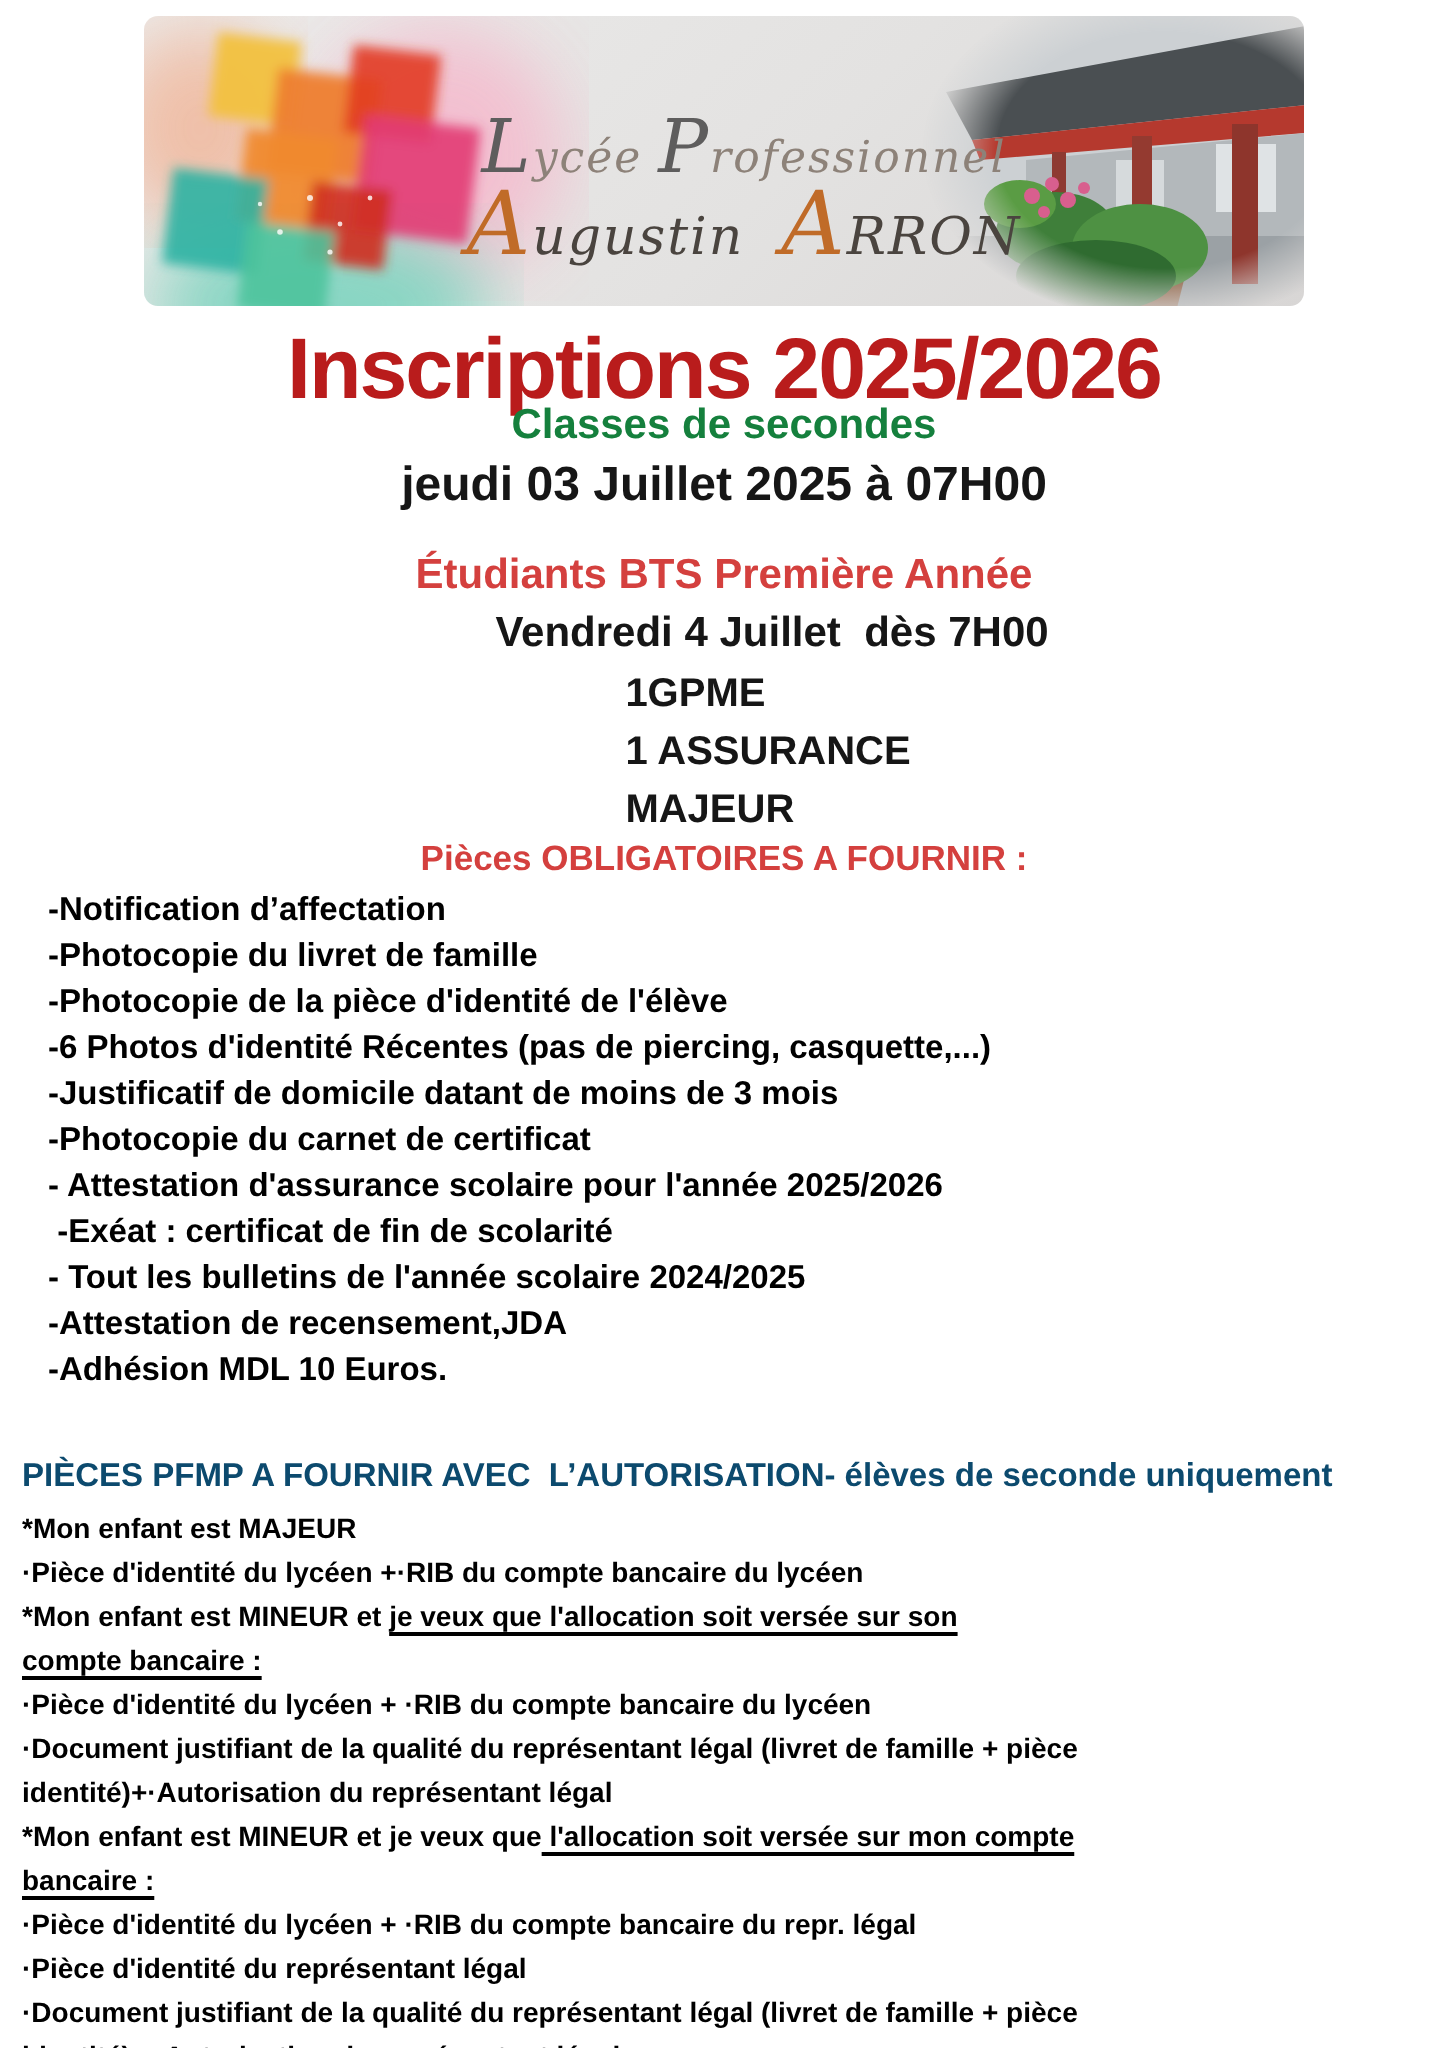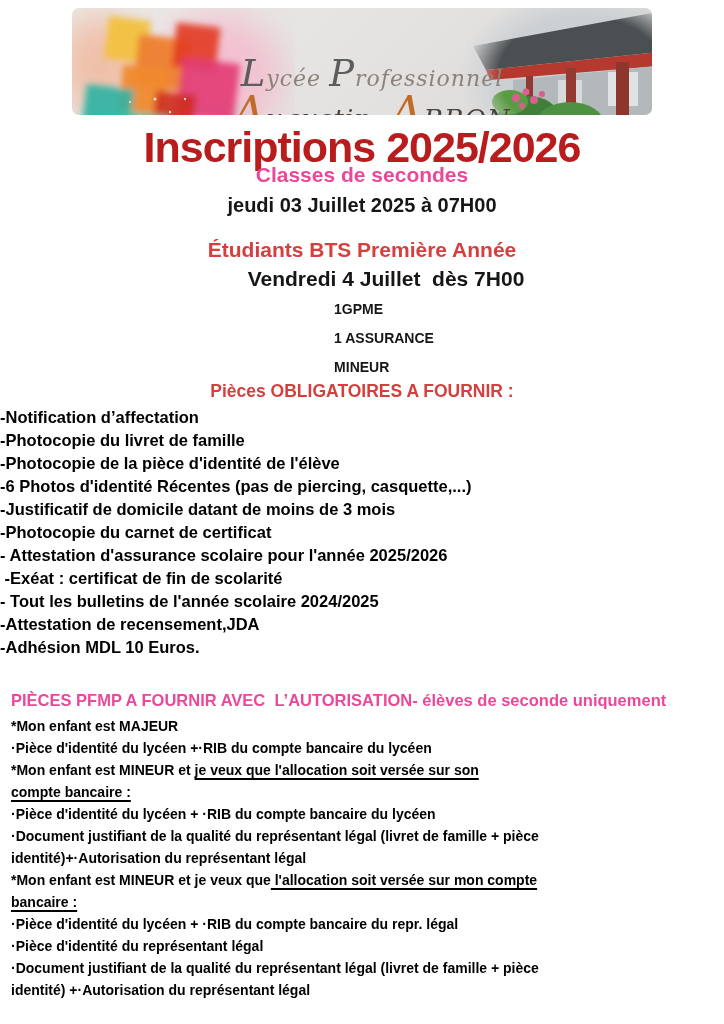--- a/index.html
+++ b/index.html
@@ -3,21 +3,21 @@
 <meta charset="utf-8">
 <style>
   html,body { margin:0; padding:0; }
   body {
     width:724px; height:1024px; background:#ffffff; overflow:hidden;
     font-family:"Liberation Sans", sans-serif; color:#111;
   }
 
   
   .banner {
-    position:relative; width:580px; height:107px; margin:8px auto 0 72px;
+    position:relative; width:580px; height:145px; margin:8px auto 0 72px;
     background:linear-gradient(135deg,#ecebea 0%,#e3e2e1 55%,#d8d6d5 100%);
     border-radius:7px; overflow:hidden;
   }
   .mosaic-svg { position:absolute; left:-12px; top:-4px; }
   .photo-wrap {
     position:absolute; right:-6px; top:-2px; width:200px; height:150px;
     -webkit-mask-image:radial-gradient(ellipse 72% 68% at 62% 46%, #000 58%, transparent 84%);
     mask-image:radial-gradient(ellipse 72% 68% at 62% 46%, #000 58%, transparent 84%);
   }
   .wordmark-zone {
@@ -30,30 +30,30 @@
   .logo-line2 .cap2 { font-size:44px; color:#c06b28; }
 
   
   .title {
     margin-top:11px; text-align:center;
     font-size:43px; line-height:42px; font-weight:bold; letter-spacing:-1px;
   }
   .line-red   { text-align:center; font-weight:bold; white-space:pre-wrap; }
   .line-black { text-align:center; font-weight:bold; white-space:pre-wrap; color:#161616; }
   .secondes-label { font-size:21px; line-height:22px; margin-top:-4px; }
-  .secondes-date  { font-size:20px; line-height:24px; margin-top:7px; }
+  .secondes-date  { font-size:24px; line-height:24px; margin-top:7px; }
   .bts-label      { font-size:21px; line-height:24px; margin-top:21px;text-align:center; }
   .bts-date       { font-size:21px; line-height:24px; margin-top:5px;padding-left:48px; }
   .bts-classes    { text-align:center; margin-top:4px; }
   .bts-classes-inner { display:inline-block; text-align:left; position:relative; left:22px; }
-  .bts-class-line { font-size:14px; line-height:29px; font-weight:bold; color:#161616; white-space:pre-wrap; }
+  .bts-class-line { font-size:20px; line-height:29px; font-weight:bold; color:#161616; white-space:pre-wrap; }
   .docs-heading { font-size:17.5px; line-height:20px; margin-top:-1px; }
 
   
-  .docs-list { margin-top:5px; padding-left:0; }
+  .docs-list { margin-top:5px; padding-left:24px; }
   .doc-line { font-size:16.5px; line-height:23px; font-weight:bold; color:#000; white-space:pre-wrap; }
 
   
   .pfmp { margin-top:31px; padding-left:11px; padding-right:8px; }
   .pfmp-heading { font-size:16.5px; line-height:20px; font-weight:bold; white-space:pre-wrap; margin-bottom:5px; }
   .pfmp-line { font-size:14px; line-height:22px; font-weight:bold; color:#000; white-space:pre-wrap; }
   .underline { text-decoration:underline; text-decoration-thickness:1.5px; text-underline-offset:3px; }
 </style>
 </head>
 <body>
@@ -121,50 +121,50 @@
     </svg>
   </div>
 
   <div class="wordmark-zone">
     <div><div class="logo-line1"><span class="cap1">L</span><span class="low1">ycée </span><span class="cap1">P</span><span class="low1">rofessionnel</span></div><div class="logo-line2"><span class="cap2">A</span><span class="low2">ugustin  </span><span class="cap2">A</span><span class="low2">RRON</span></div></div>
   </div>
 </div>
 
 <div class="title" style="color: #b91c1c;">Inscriptions 2025/2026</div>
 
-<div class="line-red secondes-label" style="color: #ec4899;">Classes de secondes</div>
+<div class="line-red secondes-label" style="color: #15803d;">Classes de secondes</div>
 
 <div class="line-black secondes-date">jeudi 03 Juillet 2025 à 07H00</div>
 
 <div class="line-red bts-label" style="color: rgb(212, 64, 62);">Étudiants BTS Première Année</div>
 
 <div class="line-black bts-date">Vendredi 4 Juillet  dès 7H00</div>
 
 <div class="bts-classes">
-  <div class="bts-classes-inner"><div class="bts-class-line">1GPME</div><div class="bts-class-line">1 ASSURANCE</div><div class="bts-class-line">MINEUR</div></div>
+  <div class="bts-classes-inner"><div class="bts-class-line">1GPME</div><div class="bts-class-line">1 ASSURANCE</div><div class="bts-class-line">MAJEUR</div></div>
 </div>
 
 <div class="line-red docs-heading" style="color: rgb(212, 64, 62);">Pièces OBLIGATOIRES A FOURNIR :</div>
 
 <div class="docs-list">
     <div class="doc-line">-Notification d’affectation</div>
     <div class="doc-line">-Photocopie du livret de famille</div>
     <div class="doc-line">-Photocopie de la pièce d'identité de l'élève</div>
     <div class="doc-line">-6 Photos d'identité Récentes (pas de piercing, casquette,...)</div>
     <div class="doc-line">-Justificatif de domicile datant de moins de 3 mois</div>
     <div class="doc-line">-Photocopie du carnet de certificat</div>
     <div class="doc-line">- Attestation d'assurance scolaire pour l'année 2025/2026</div>
     <div class="doc-line"> -Exéat : certificat de fin de scolarité</div>
     <div class="doc-line">- Tout les bulletins de l'année scolaire 2024/2025</div>
     <div class="doc-line">-Attestation de recensement,JDA</div>
     <div class="doc-line">-Adhésion MDL 10 Euros.</div>
   </div>
 
 <div class="pfmp">
-  <div class="pfmp-heading" style="color: #ec4899;">PIÈCES PFMP A FOURNIR AVEC  L’AUTORISATION- élèves de seconde uniquement</div>
+  <div class="pfmp-heading" style="color: #0c4a6e;">PIÈCES PFMP A FOURNIR AVEC  L’AUTORISATION- élèves de seconde uniquement</div>
   <div>
       <div class="pfmp-line"><span>*Mon enfant est MAJEUR</span></div>
       <div class="pfmp-line"><span>·Pièce d'identité du lycéen +·RIB du compte bancaire du lycéen</span></div>
       <div class="pfmp-line"><span>*Mon enfant est MINEUR et </span><span class="underline">je veux que l'allocation soit versée sur son
 compte bancaire :</span></div>
       <div class="pfmp-line"><span>·Pièce d'identité du lycéen + ·RIB du compte bancaire du lycéen</span></div>
       <div class="pfmp-line"><span>·Document justifiant de la qualité du représentant légal (livret de famille + pièce
 identité)+·Autorisation du représentant légal</span></div>
       <div class="pfmp-line"><span>*Mon enfant est MINEUR et je veux que</span><span class="underline"> l'allocation soit versée sur mon compte
 bancaire :</span></div>

